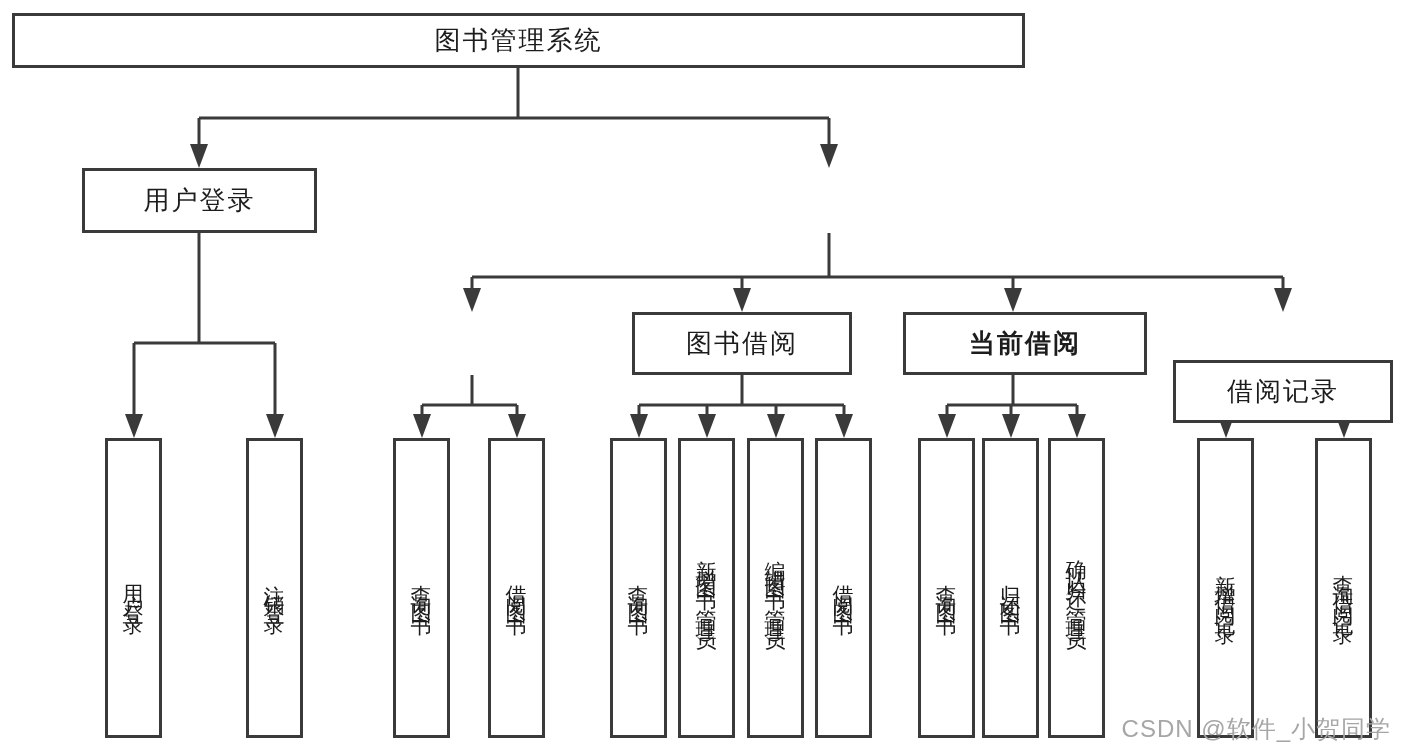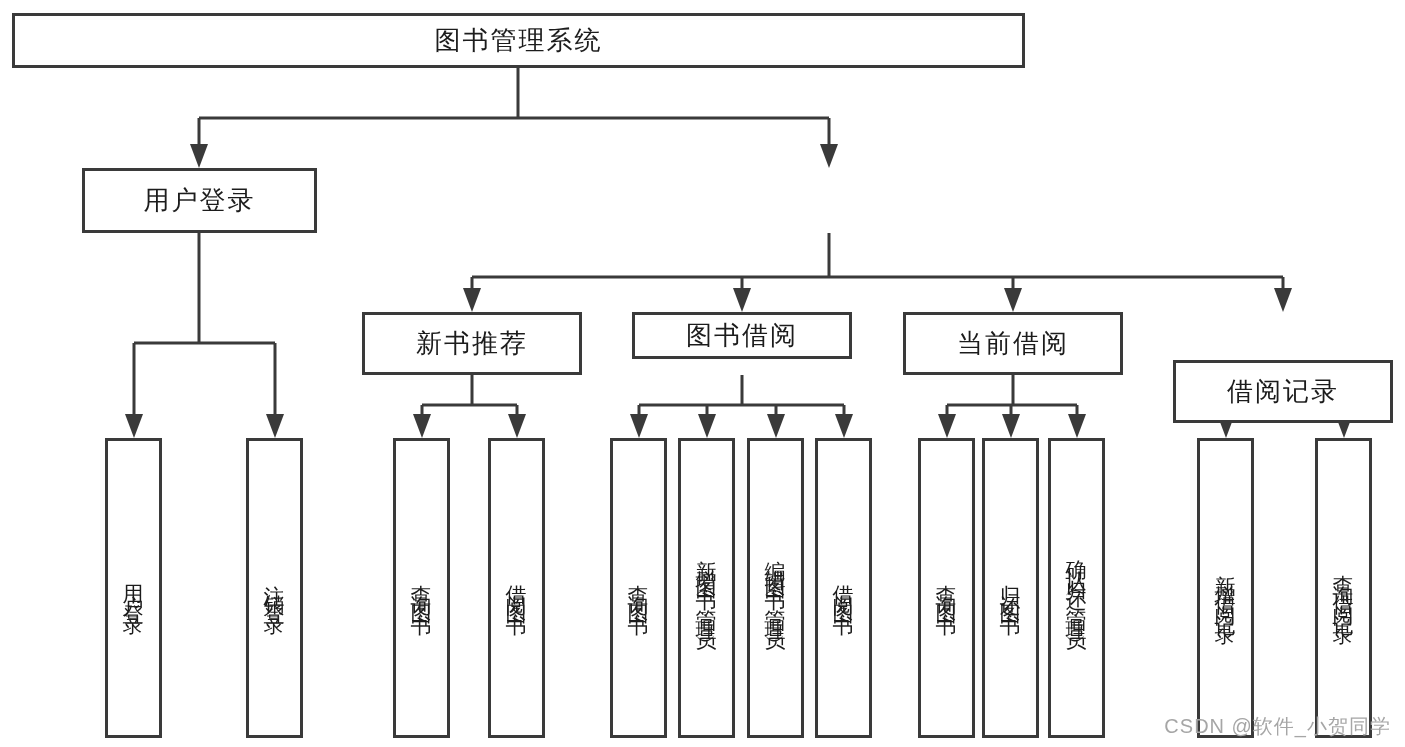--- a/index.html
+++ b/index.html
@@ -44,21 +44,21 @@
     letter-spacing: 10px;
     line-height: 1;
     white-space: nowrap;
     color: #1c1c1c;
   }
   .watermark {
     position: absolute;
     right: 14px;
     top: 713px;
     z-index: 2;
-    font-size: 20px;
+    font-size: 24px;
     letter-spacing: 1px;
     color: #a6a6a6;
     white-space: nowrap;
   }
 </style>
 </head>
 <body>
 
 <div id="canvas">
 
@@ -92,23 +92,22 @@
       <path d="M1068 414 L1086 414 L1077 438 Z"></path>
       <path d="M1217 414 L1235 414 L1226 438 Z"></path>
       <path d="M1335 414 L1353 414 L1344 438 Z"></path>
     </g>
   </svg>
 
   <div class="node hbox" style="left:12px; top:13px; width:1013px; height:55px;">图书管理系统</div>
 
   <div class="node hbox" style="left:82px; top:168px; width:235px; height:65px;">用户登录</div>
 
-  <div class="node hbox" style="left:362px; top:312px; width:220px; height:63px;">新书推荐</div>
-  <div class="node hbox" style="left:632px; top:312px; width:220px; height:47px;">图书借阅</div>
-  <div class="node hbox" style="left:903px; top:312px; width:220px; height:63px;">当前借阅</div>
+  <div class="node hbox" style="left:632px; top:312px; width:220px; height:63px;">图书借阅</div>
+  <div class="node hbox" style="left:903px; top:312px; width:244px; height:63px;font-weight:bold;">当前借阅</div>
   <div class="node hbox" style="left:1173px; top:312px; width:220px; height:63px;margin-top:48px;">借阅记录</div>
 
   <div class="node leaf" style="left:105px;">
     <span>用户登录</span>
   </div>
   <div class="node leaf" style="left:246px;">
     <span>注销登录</span>
   </div>
 
   <div class="node leaf" style="left:393px;">

